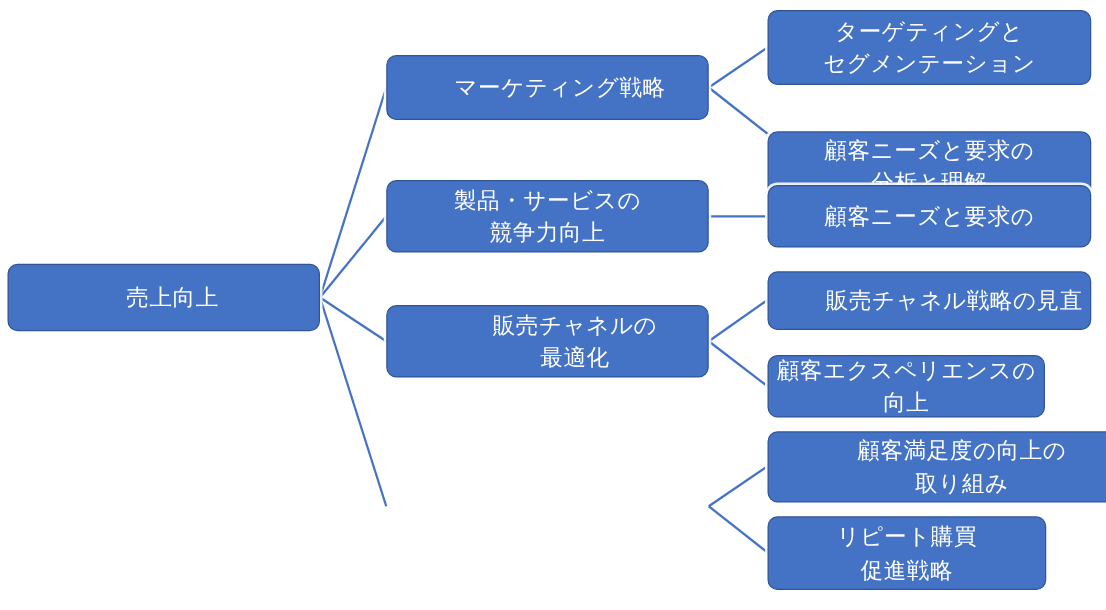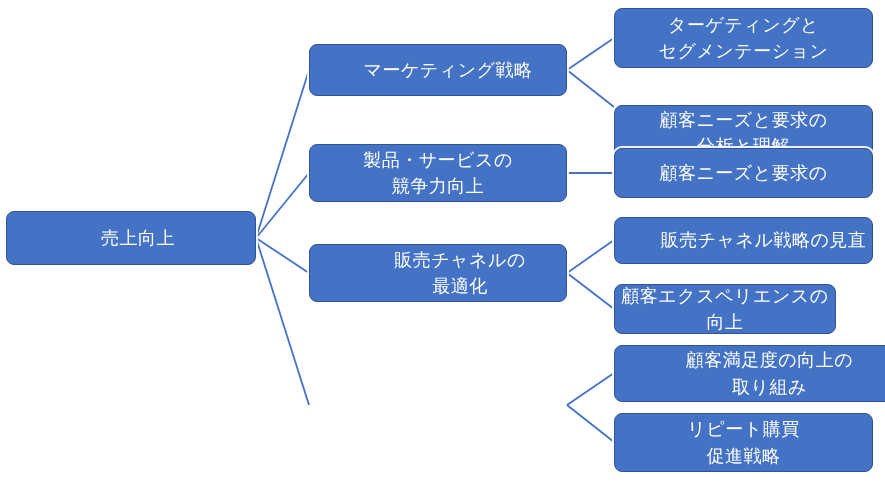--- a/index.html
+++ b/index.html
@@ -53,21 +53,21 @@
   .n-m1  {left:309px; top:44px;  width:258px; height:52px;padding-left:20px;}
   .n-m2  {left:309px; top:144px; width:258px; height:58px;}
   .n-m3  {left:309px; top:244px; width:258px; height:58px;padding-left:44px;}
   .n-m4  {left:309px; top:379px; width:258px; height:53px;}
   .n-l1  {left:614px; top:8px;   width:259px; height:60px;}
   .n-l2  {left:614px; top:79px;  width:259px; height:56px;margin-top:26px;}
   .n-l3  {left:614px; top:148px; width:259px; height:50px;}
   .n-l4  {left:614px; top:217px; width:259px; height:47px;padding-left:40px;}
   .n-l5  {left:614px; top:284px; width:222px; height:50px;}
   .n-l6  {left:614px; top:345px; width:311px; height:57px;}
-  .n-l7  {left:614px; top:413px; width:259px; height:59px;}
+  .n-l7  {left:614px; top:413px; width:223px; height:59px;}
 </style>
 </head>
 <body>
 
 <div class="canvas">
 
   <svg class="connectors" viewBox="0 0 885 488">
 
     <line x1="256" y1="238" x2="309" y2="70"></line>
     <line x1="256" y1="238" x2="309" y2="173"></line>

